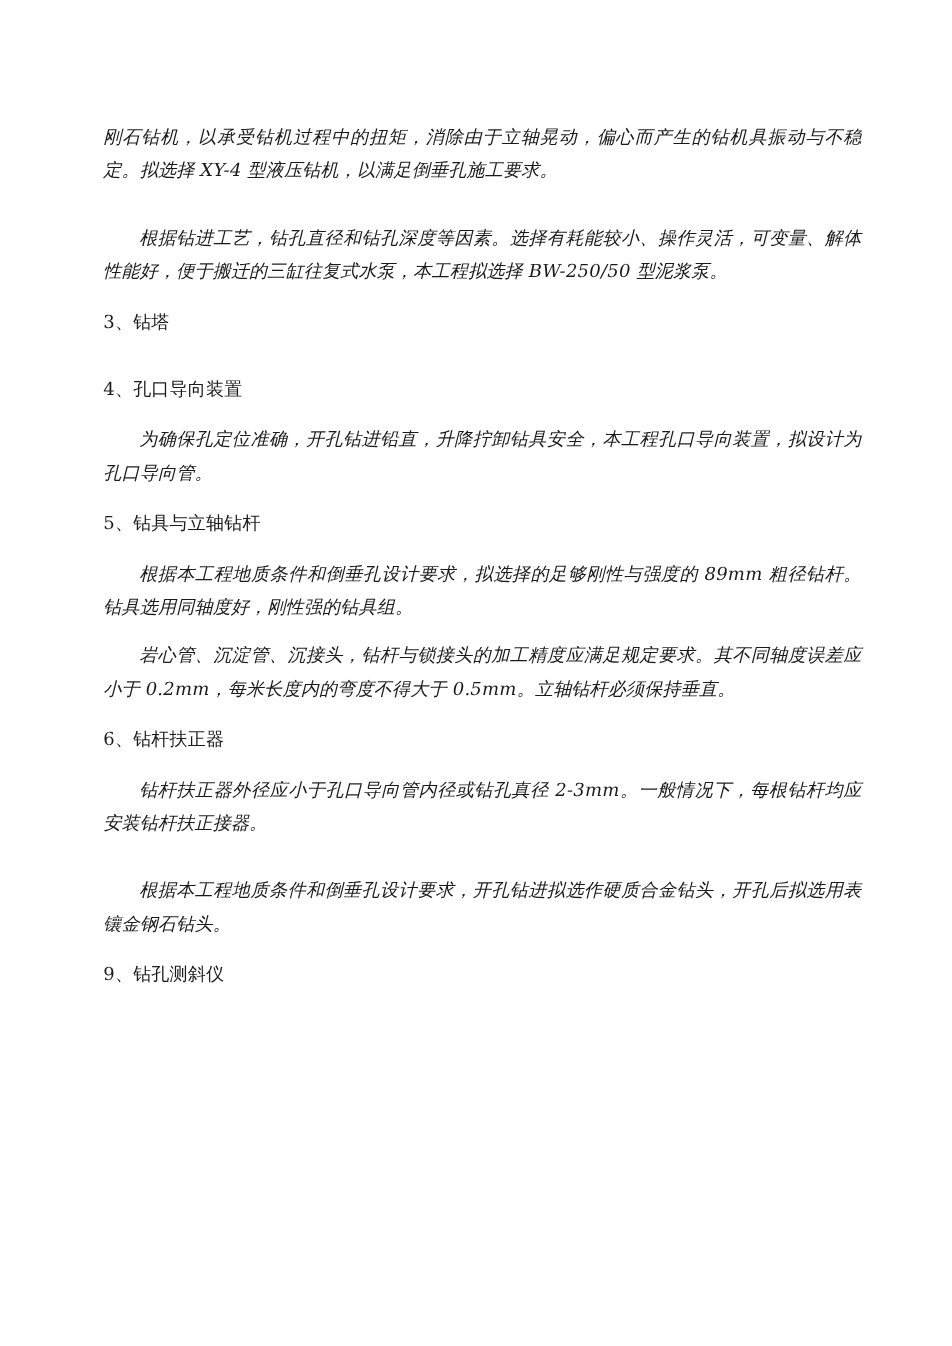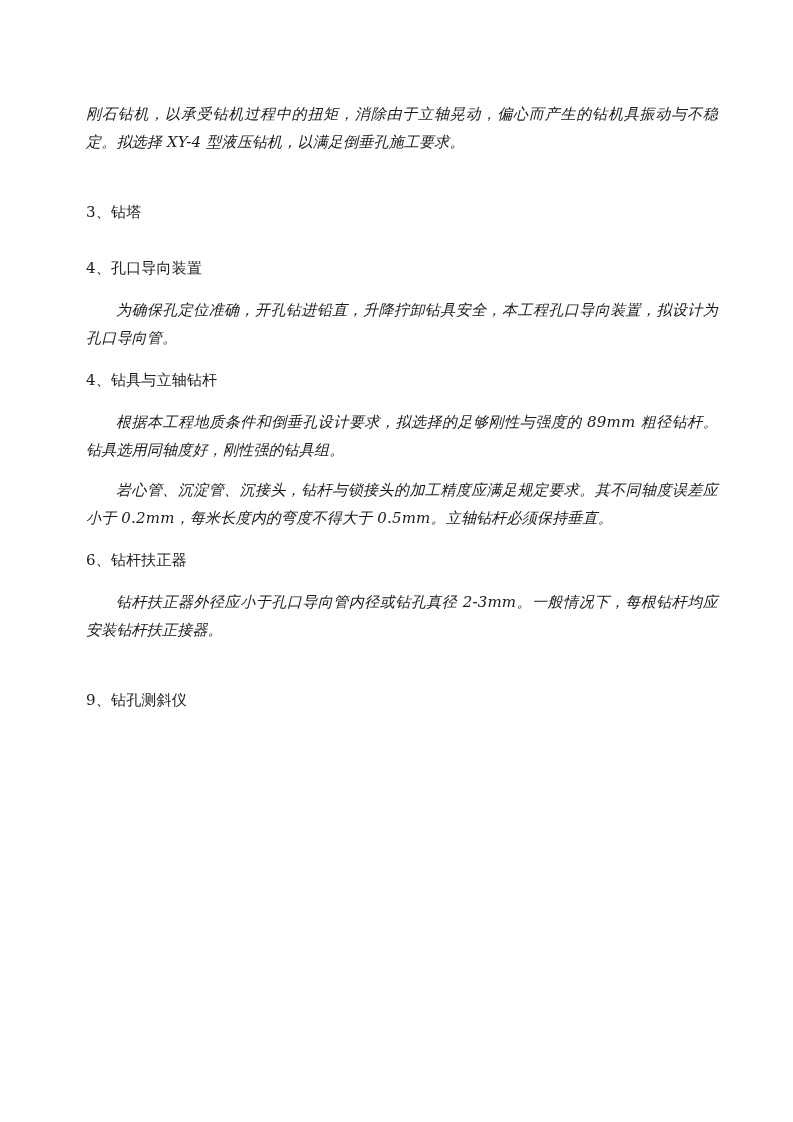--- a/index.html
+++ b/index.html
@@ -44,41 +44,43 @@
   </style>
 </head>
 <body>
 
 <div class="page">
 
   <p class="para noindent">刚石钻机，以承受钻机过程中的扭矩，消除由于立轴晃动，偏心而产生的钻机具振动与不稳定。拟选择 XY-4 型液压钻机，以满足倒垂孔施工要求。</p>
   <div class="gap-m"></div>
 
   <div class="gap-m"></div>
+  <p class="para">根据钻进工艺，钻孔直径和钻孔深度等因素。选择有耗能较小、操作灵活，可变量、解体性能好，便于搬迁的三缸往复式水泵，本工程拟选择 BW-250/50 型泥浆泵。</p>
   <div class="gap-m"></div>
 
   <h3 class="heading">3、钻塔</h3>
   <div class="gap-m"></div>
   <div class="gap-m"></div>
 
   <h3 class="heading">4、孔口导向装置</h3>
   <div class="gap-m"></div>
   <p class="para">为确保孔定位准确，开孔钻进铅直，升降拧卸钻具安全，本工程孔口导向装置，拟设计为孔口导向管。</p>
   <div class="gap-m"></div>
 
-  <h3 class="heading">4、钻具与立轴钻杆</h3>
+  <h3 class="heading">5、钻具与立轴钻杆</h3>
   <div class="gap-m"></div>
   <p class="para">根据本工程地质条件和倒垂孔设计要求，拟选择的足够刚性与强度的 89mm 粗径钻杆。钻具选用同轴度好，刚性强的钻具组。</p>
   <div class="gap-s"></div>
   <p class="para">岩心管、沉淀管、沉接头，钻杆与锁接头的加工精度应满足规定要求。其不同轴度误差应小于 0.2mm，每米长度内的弯度不得大于 0.5mm。立轴钻杆必须保持垂直。</p>
   <div class="gap-m"></div>
 
   <h3 class="heading">6、钻杆扶正器</h3>
   <div class="gap-m"></div>
   <p class="para">钻杆扶正器外径应小于孔口导向管内径或钻孔真径 2-3mm。一般情况下，每根钻杆均应安装钻杆扶正接器。</p>
   <div class="gap-m"></div>
 
   <div class="gap-m"></div>
+  <p class="para">根据本工程地质条件和倒垂孔设计要求，开孔钻进拟选作硬质合金钻头，开孔后拟选用表镶金钢石钻头。</p>
   <div class="gap-m"></div>
 
   <h3 class="heading">9、钻孔测斜仪</h3>
 
 </div>
 
 </body></html>

